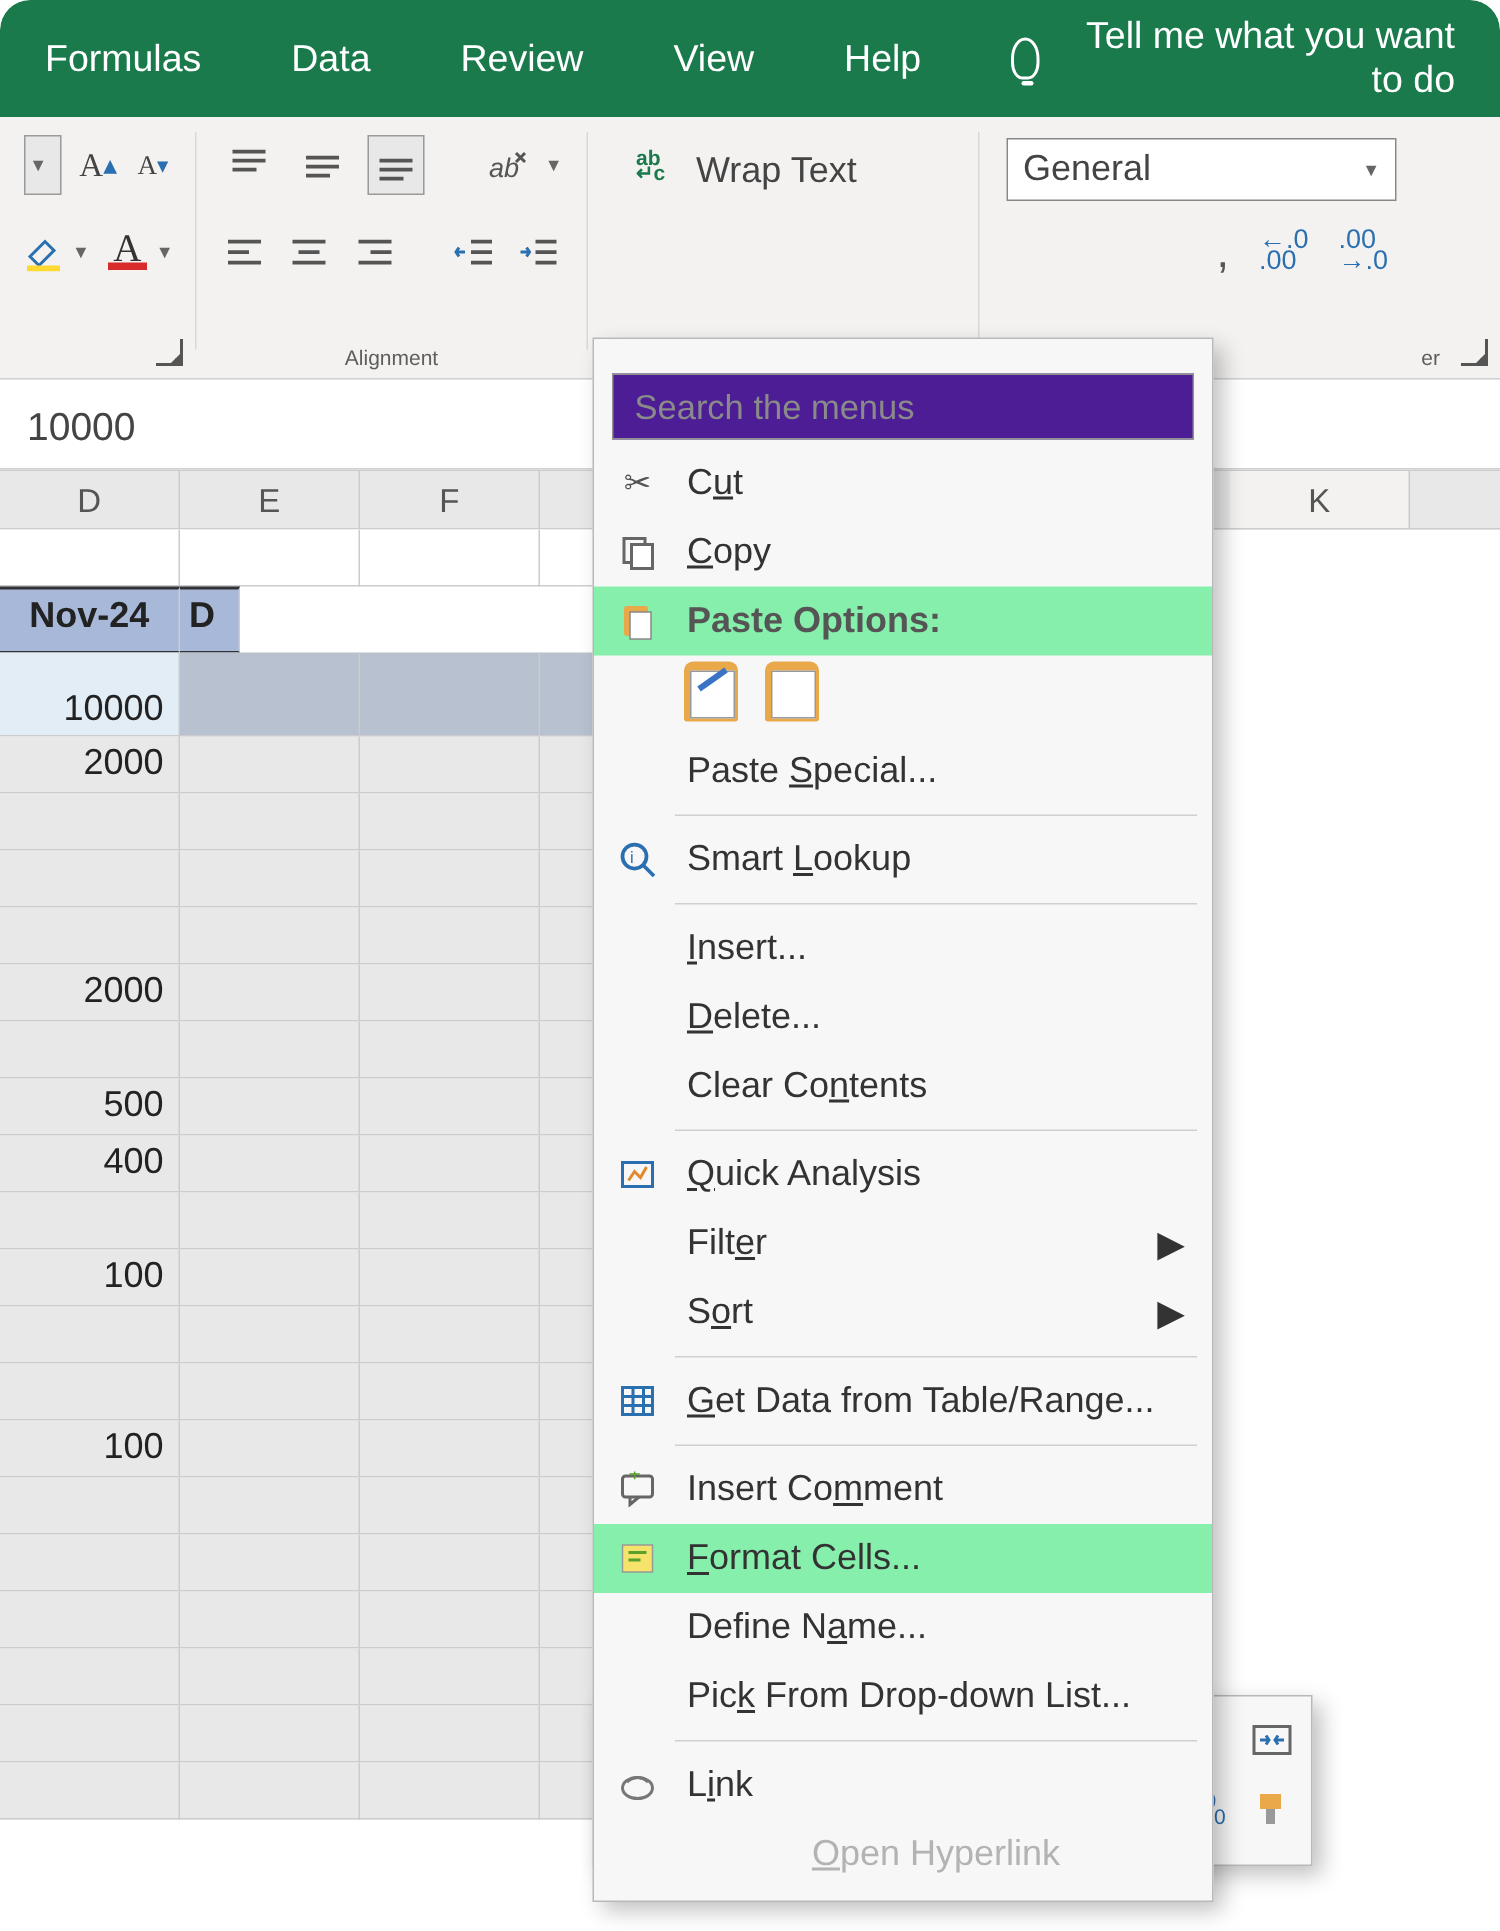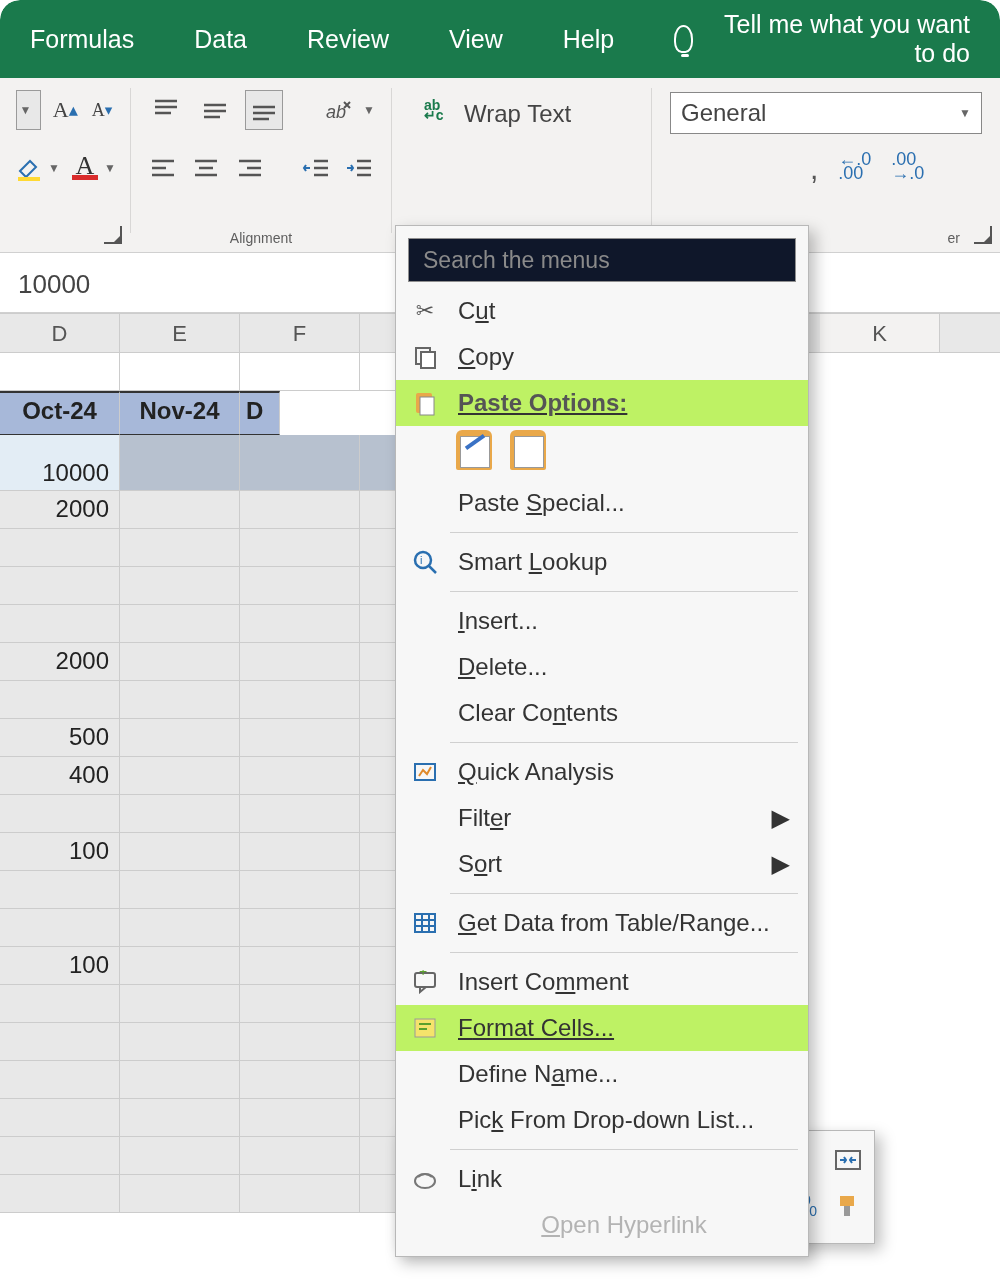--- a/index.html
+++ b/index.html
@@ -75,21 +75,21 @@
 }
 .btn-sq.boxed { border:1px solid #9a9a9a; background:#e8e8e8; }
 .drop { font-size:12px; color:#666; margin-left:-6px; }
 .wraptext { display:flex; align-items:center; gap:12px; font-size:24px; color:#444; padding:10px 16px; }
 .wraptext .ico {
   width:28px; height:28px; font-size:14px; color:#1a7a4c; font-weight:bold;
   display:flex; flex-direction:column; line-height:10px;
 }
 .number-group { padding:14px 18px; }
 .number-format {
-  width: 312px; height: 42px; border:1.5px solid #888; background:#fff;
+  width: 260px; height: 42px; border:1.5px solid #888; background:#fff;
   display:flex; align-items:center; justify-content:space-between;
   padding: 0 10px; font-size:24px; color:#444;gap:42px;
 }
 .number-icons { display:flex; gap:20px; margin-top:18px; font-size:22px; color:#555; }
 
 .formula-bar {
   height: 60px; padding: 16px 18px; font-size:26px; color:#444; border-bottom:1px solid #d0d0d0;
 }
 
 .sheet {
@@ -114,32 +114,32 @@
 .selected-cell { background:#e3edf5; }
 
 .context-menu {
   position:absolute; top:225px; left:395px; width:414px;
   background:#f7f7f7; border:1px solid #b8b8b8;
   box-shadow: 6px 6px 14px rgba(0,0,0,0.25);
   padding: 8px 0;
   z-index: 10;
 }
 .menu-search {
-  margin: 4px 12px 6px 12px;
-  height: 44px; border:1.5px solid #8f8f8f; background:#0f172a;
+  margin: 15px 12px 6px 12px;
+  height: 44px; border:1.5px solid #8f8f8f; background:#4c1d95;
   display:flex; align-items:center; padding:0 14px;
   color:#8a8a8a; font-size:23px;
 }
 .menu-item {
   display:flex; align-items:center; gap:18px;
   padding: 9px 18px 9px 14px;
   font-size:24px; color:#333;
   position:relative;
 }
-.menu-item.hover { background:#bef264;text-decoration:underline; }
+.menu-item.hover { background:#86efac; }
 .menu-item.disabled { color:#b3b3b3;justify-content:center; }
 .menu-item .ico {
   width:30px; height:26px; display:flex; align-items:center; justify-content:center;
   font-size:22px; color:#555;
 }
 .menu-item .submenu-arrow {
   position:absolute; right:18px;
 }
 .menu-sep { height:1px; background:#d0d0d0; margin:6px 10px 6px 54px; }
 .paste-icons { display:flex; gap:18px; padding:4px 0 10px 60px; }
@@ -330,21 +330,20 @@
   </div>
 
   <div class="grid-row">
     <div class="cell" style="background:#fff"></div>
     <div class="cell" style="background:#fff"></div>
     <div class="cell" style="background:#fff"></div>
     <div class="cell" style="background:#fff;width:40px"></div>
   </div>
 
   <div class="grid-row" style="height:44px">
-    <div class="cell month-head">Oct-24</div>
     <div class="cell month-head">Nov-24</div>
     <div class="cell month-head" style="width:40px;text-align:left;padding-left:6px">D</div>
   </div>
 
   <div class="grid-row" style="height:56px">
     <div class="cell selected-cell" style="padding-top:24px">10000</div>
     <div class="cell" style="background:#b7c1cf"></div>
     <div class="cell" style="background:#b7c1cf"></div>
     <div class="cell" style="background:#b7c1cf;width:40px"></div>
   </div>

